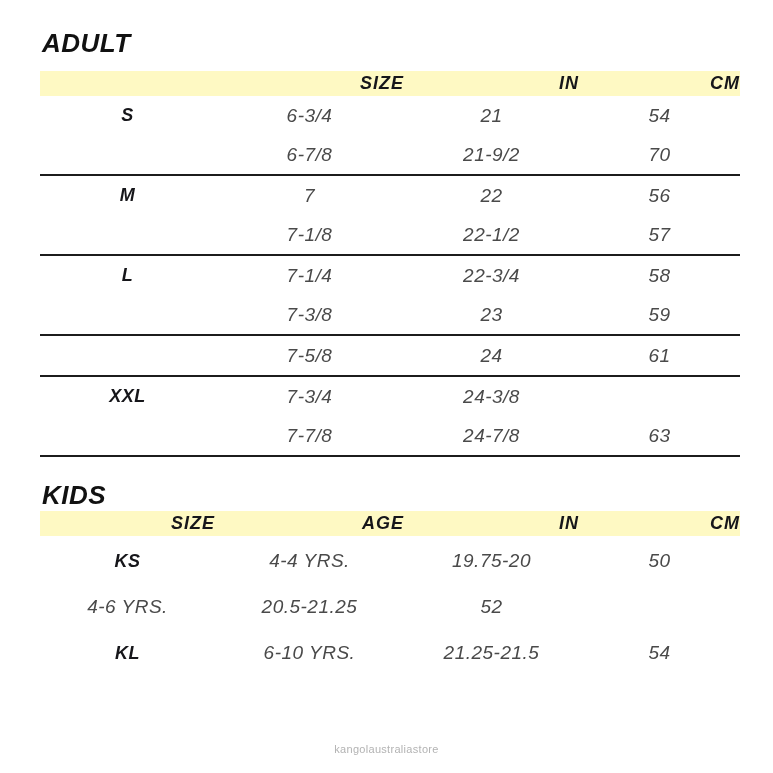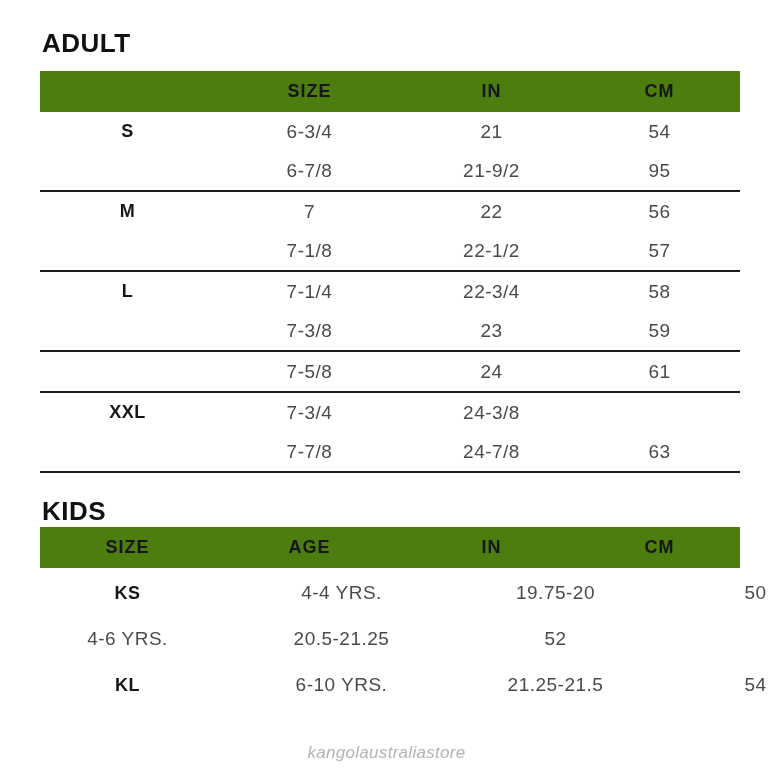--- a/index.html
+++ b/index.html
@@ -7,51 +7,53 @@
   body {
     width: 773px;
     height: 773px;
     font-family: "Liberation Sans", "DejaVu Sans", sans-serif;
     color: #111;
     position: relative;
     overflow: hidden;
   }
   .page {
     padding: 28px 22px 0 40px;
+    font-style: italic;
   }
   .section-title {
     font-size: 26px;
     font-weight: 800;
     letter-spacing: 0.5px;
     color: #111;
     margin-left: 2px;
   }
   .section-title.adult { margin-bottom: 12px; }
   .section-title.kids  { margin-top: 23px; }
 
   .size-table { width: 700px; }
 
   .grid-row {
     display: grid;
     grid-template-columns: 25% 27% 25% 23%;
     align-items: center;
     text-align: center;
   }
   .thead {
-    background: #4d7c0f;
-    height: 41px;
+    background: #fef9c3;
+    height: 25px;
+    text-align: right;
   }
   .thead .hcell {
     font-weight: 800;
     font-size: 18px;
     letter-spacing: 1px;
     color: #16161a;
   }
   .data-row { height: 39px; }
-  .kids .data-row { height: 46px; gap: 32px; }
+  .kids .data-row { height: 46px; }
 
   .row-label {
     font-weight: 800;
     font-size: 18px;
     letter-spacing: 0.5px;
     color: #16161a;
   }
   .cell {
     font-weight: 400;
     font-size: 19px;
@@ -60,25 +62,24 @@
   }
   .group { border-bottom: 2px solid #1c1c1c; }
   .kids-band-gap { height: 2px; }
 
   .watermark {
     position: absolute;
     left: 0;
     right: 0;
     top: 743px;
     text-align: center;
-    font-size: 17px;
+    font-size: 11px;
     letter-spacing: 0.3px;
     color: #b3b3b3;
     font-weight: 400;
-    font-style: italic;
   }
 </style>
 </head>
 <body>
 
 <div class="page">
 
   <h2 class="section-title adult">ADULT</h2>
 
   <div class="size-table adult-table">
@@ -93,21 +94,21 @@
       <div class="grid-row data-row">
         <div class="row-label">S</div>
         <div class="cell">6-3/4</div>
         <div class="cell">21</div>
         <div class="cell">54</div>
       </div>
       <div class="grid-row data-row">
         <div class="row-label"></div>
         <div class="cell">6-7/8</div>
         <div class="cell">21-9/2</div>
-        <div class="cell">95</div>
+        <div class="cell">70</div>
       </div>
     </div>
 
     <div class="group">
       <div class="grid-row data-row">
         <div class="row-label">M</div>
         <div class="cell">7</div>
         <div class="cell">22</div>
         <div class="cell">56</div>
       </div>

